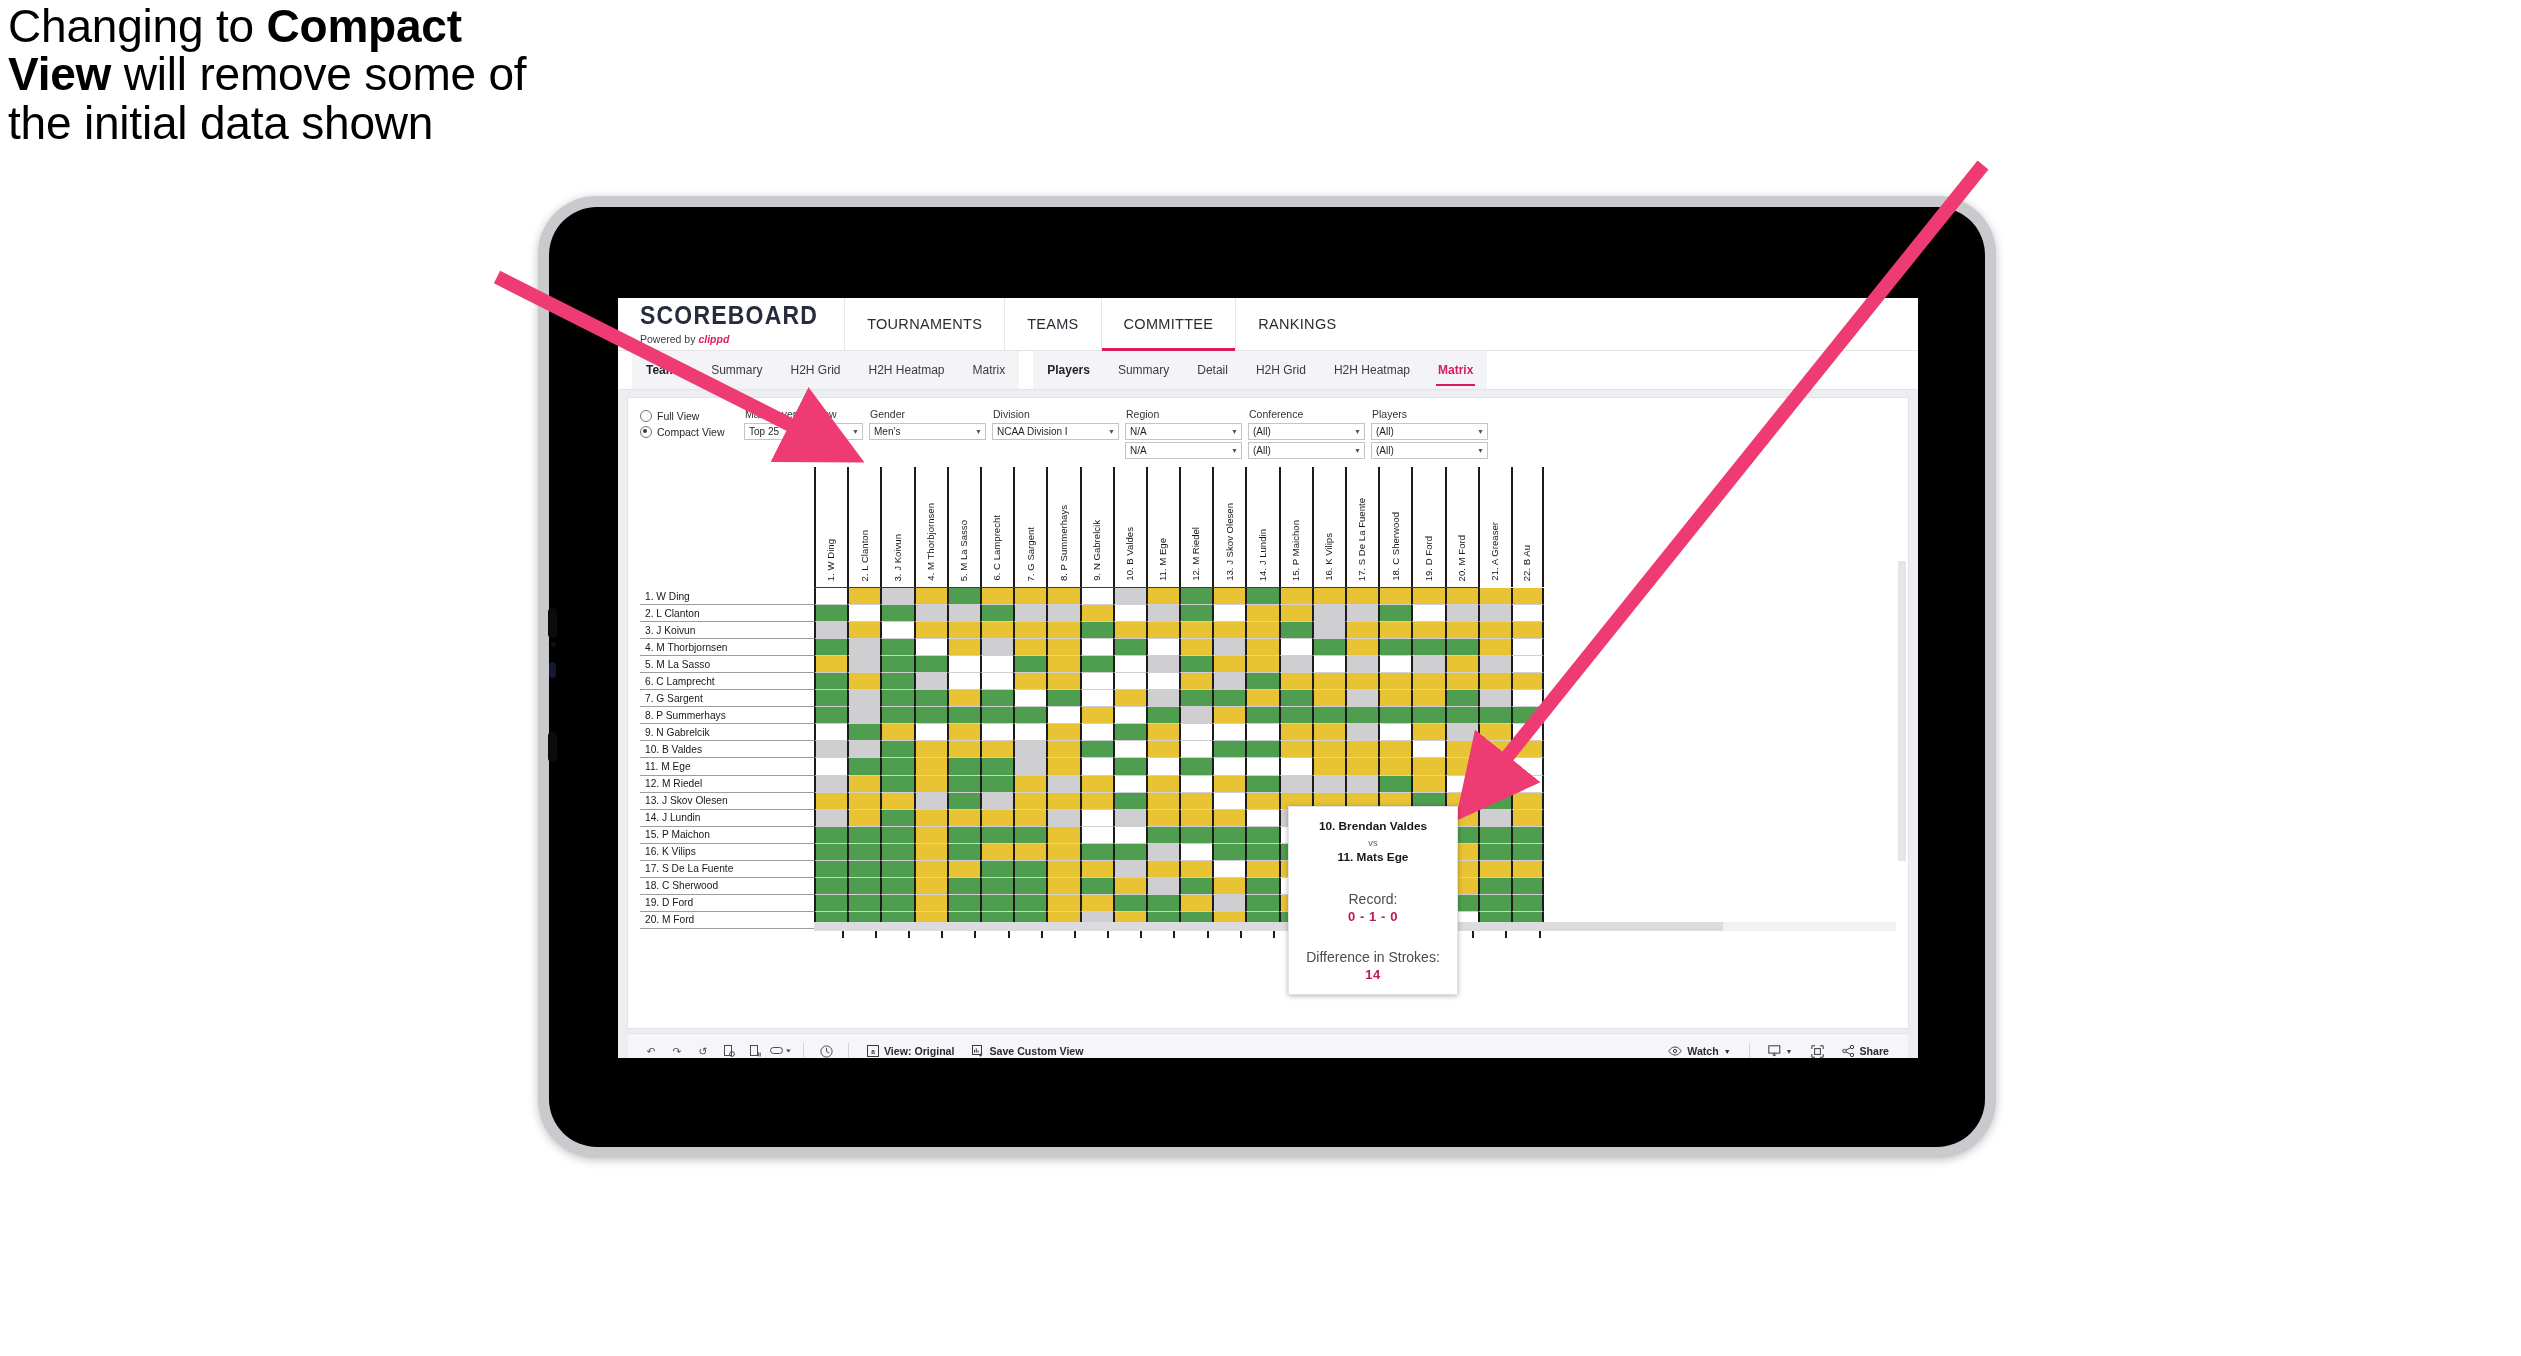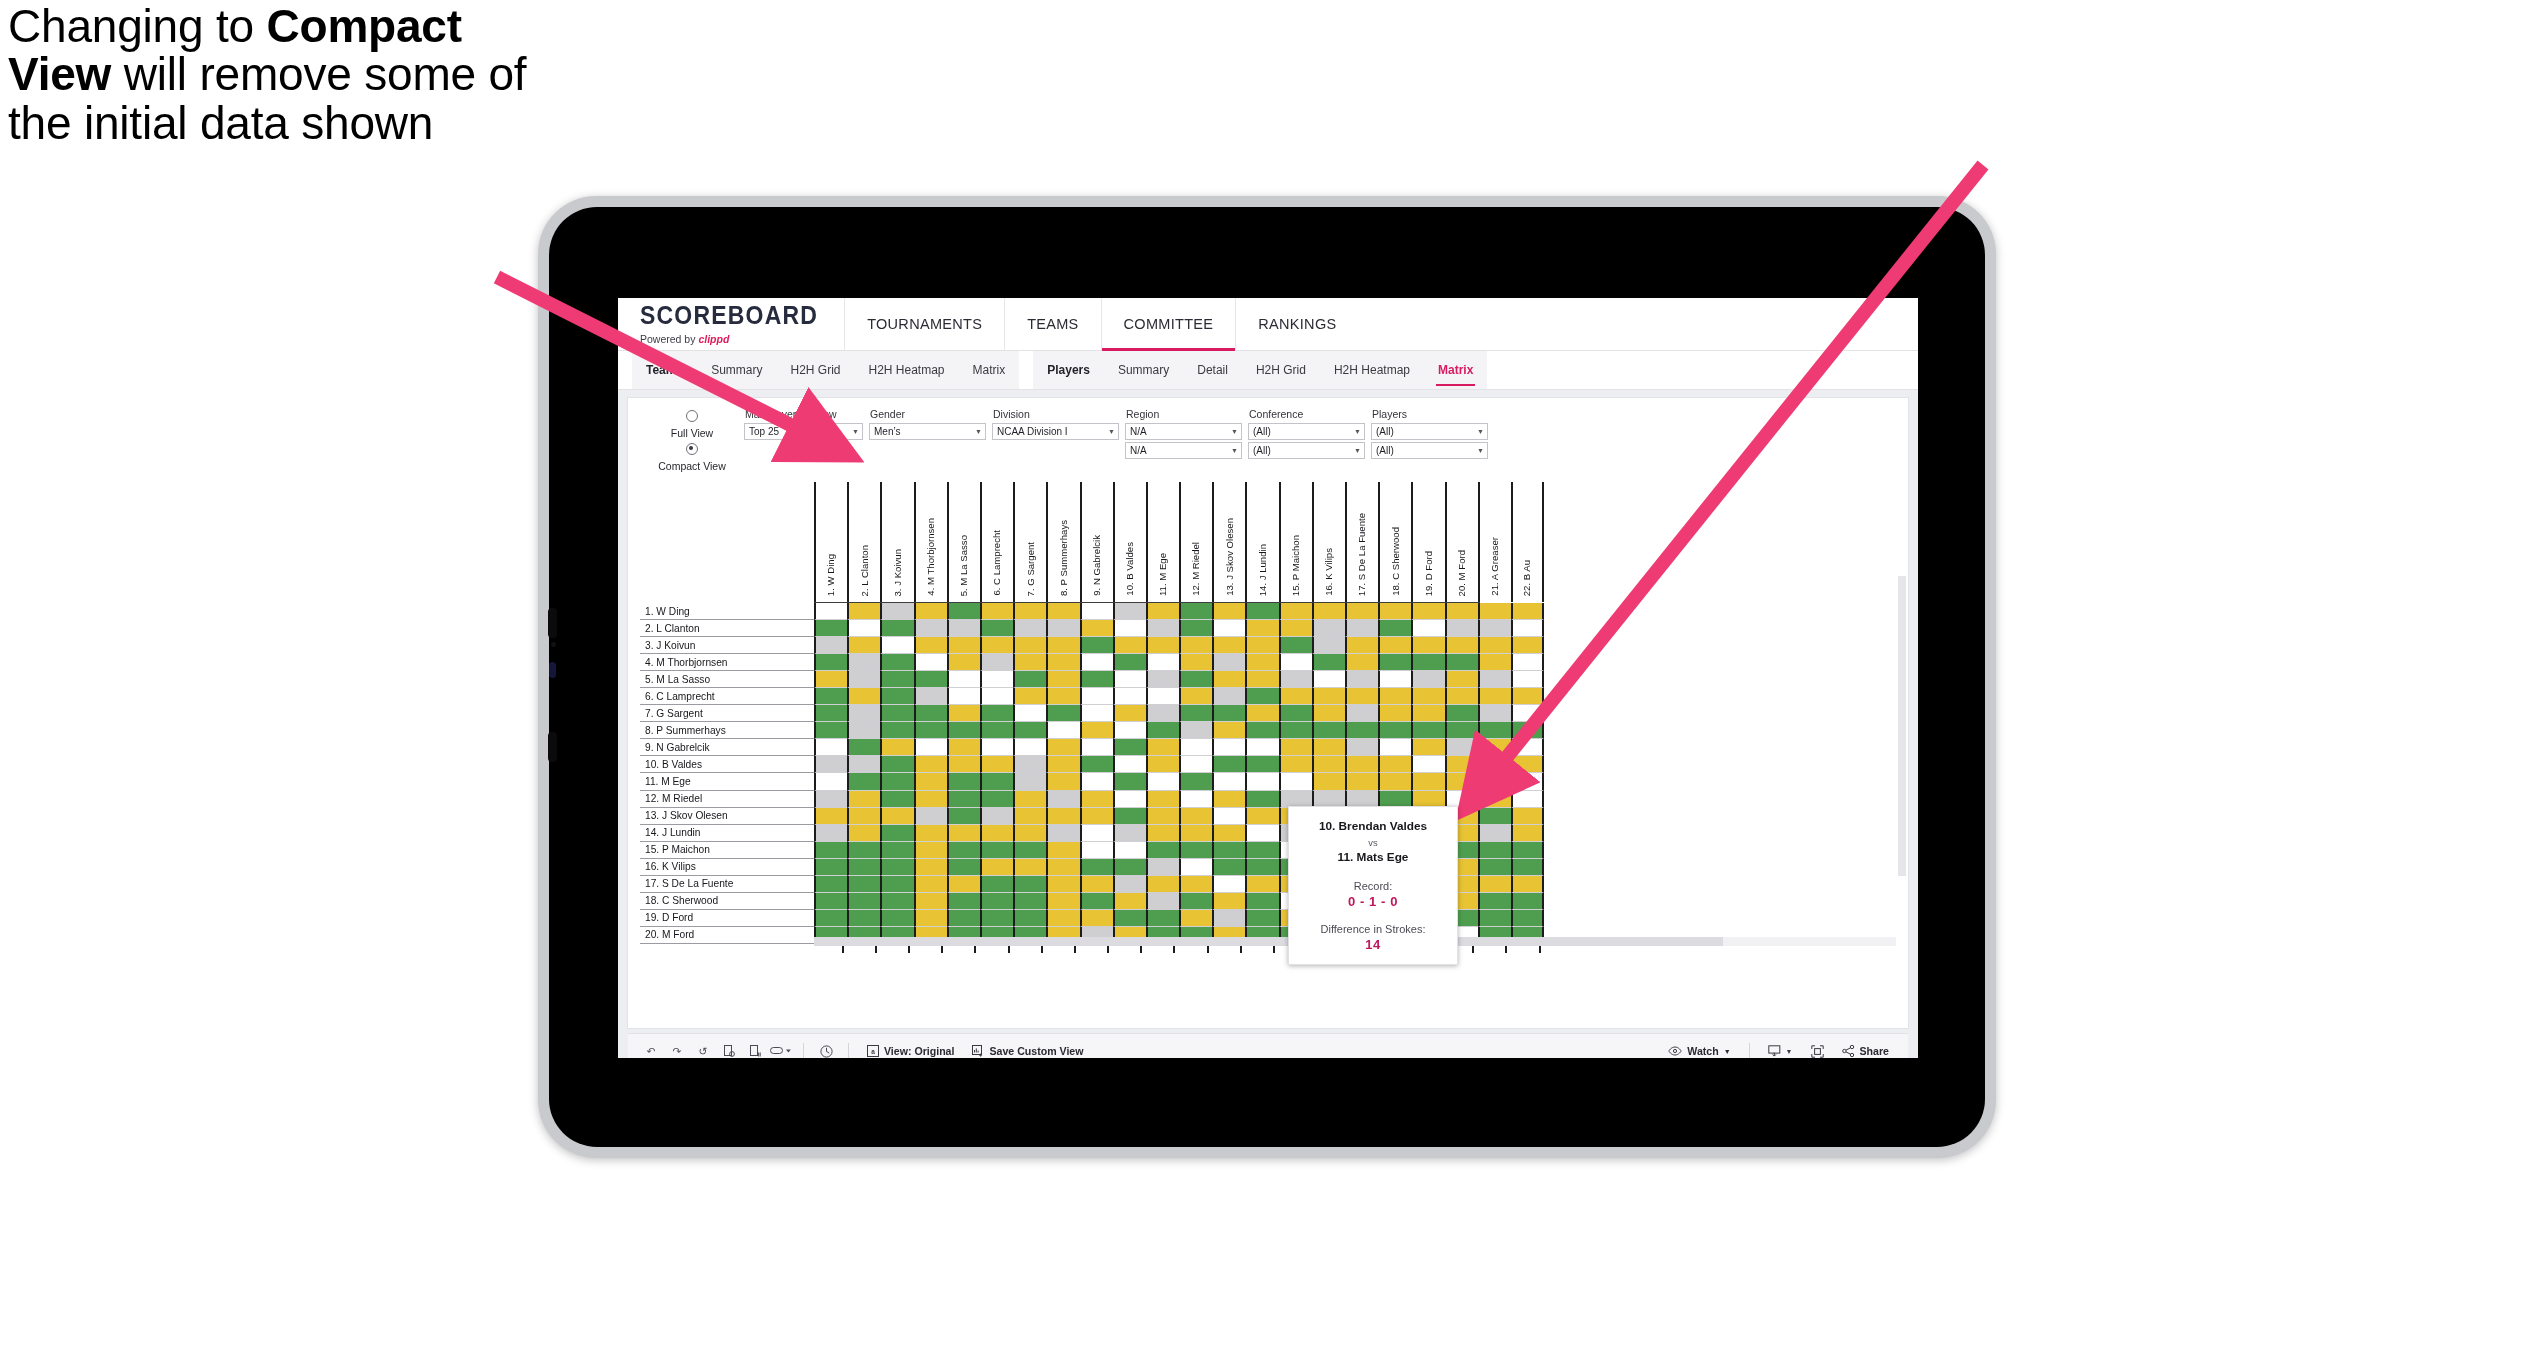--- a/index.html
+++ b/index.html
@@ -122,21 +122,21 @@
     box-shadow: 0 0 0 1px #e1e3e8;
   }
 
   
   #filters {
     display:flex; align-items:flex-start; gap: 0px;
     padding: 10px 6px 6px 12px;
     background:#fff;
   }
   .radio-group { width:104px; padding-top:2px; }
-  .radio-row { display:flex; align-items:center; gap:5px; margin-bottom:4px; font-size:10.5px; color:#26262c;flex-direction:column;}
+  .radio-row { display:flex; align-items:center; gap:5px; margin-bottom:4px; font-size:10.5px; color:#26262c;}
   .radio {
     width:10px; height:10px; border:1.3px solid #6f6f78; border-radius:50%;
     display:inline-block; position:relative; background:#fff; flex:none;
   }
   .radio.on::after{
     content:""; position:absolute; left:2px; top:2px; width:4px; height:4px; border-radius:50%; background:#3a3a42;
   }
   .filter-col { display:flex; flex-direction:column; margin-right:6px; }
   .filter-label { font-size:10.5px; color:#33333a; margin-bottom:3px; padding-left:1px;}
   .select {
@@ -223,21 +223,21 @@
     width: 152px;
     background:#fff;
     box-shadow: 0 1px 5px rgba(0,0,0,.30);
     border: 1px solid #e2e2e5;
     padding: 12px 8px 12px 8px;
     text-align:center;
     z-index: 30;
   }
   #tooltip .tt-name { font-size: 11.8px; font-weight:700; color:#17171c; line-height:1.35; }
   #tooltip .tt-vs { font-size: 9.4px; color:#5d5d66; margin: 2px 0; }
-  #tooltip .tt-lbl { font-size: 11px; color:#4b4b54; margin-top: 14px; }
+  #tooltip .tt-lbl { font-size: 14px; color:#4b4b54; margin-top: 25px; }
   #tooltip .tt-val { font-size: 13px; font-weight:700; color:#be185d; margin-top: 2px; letter-spacing:.6px;}
 
   
   #bottombar {
     position:absolute; left:10px; right:10px; bottom:2px; height:34px;
     background:#f6f6f8;
     border-top:1px solid #e2e2e6;
     display:flex; align-items:center;
     padding: 0 10px; gap: 0px;
     font-size: 10.6px; color:#3c3c44;

